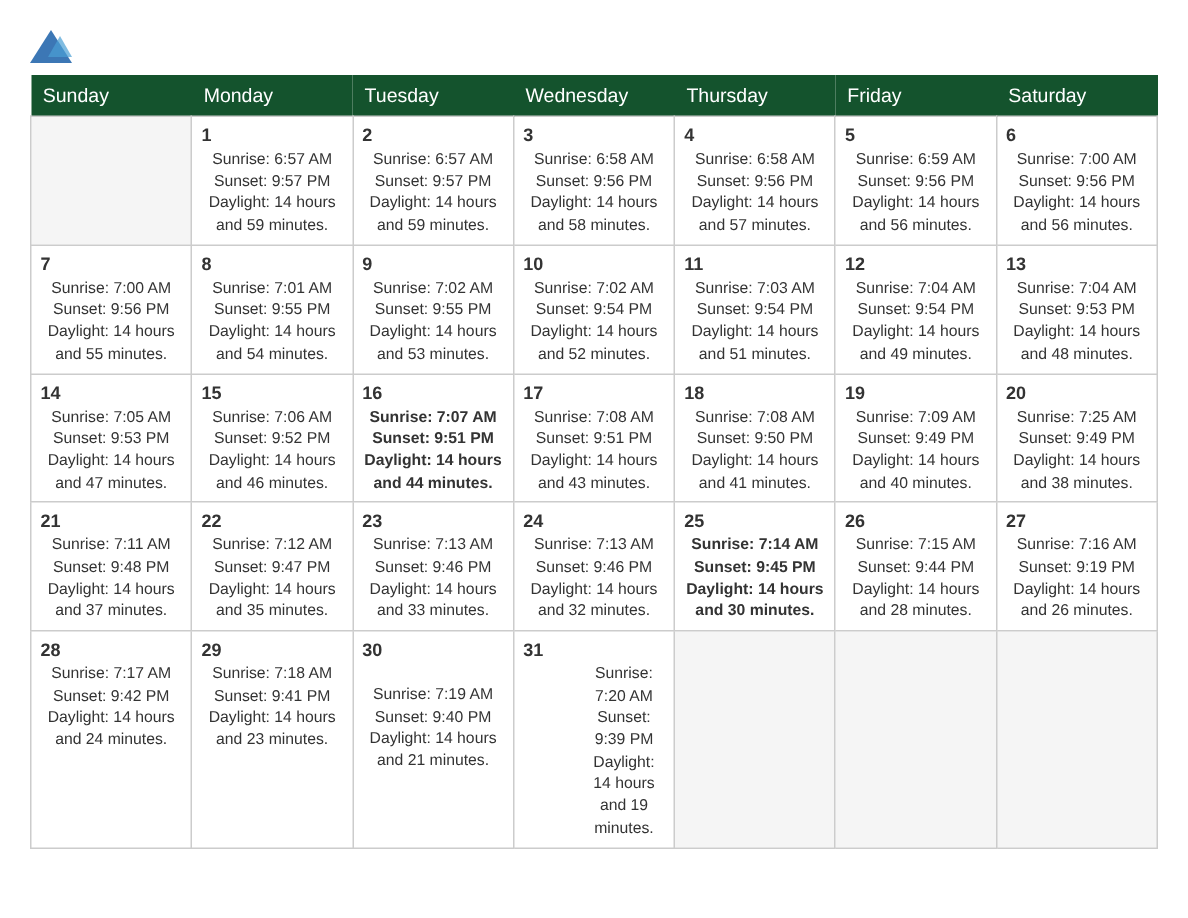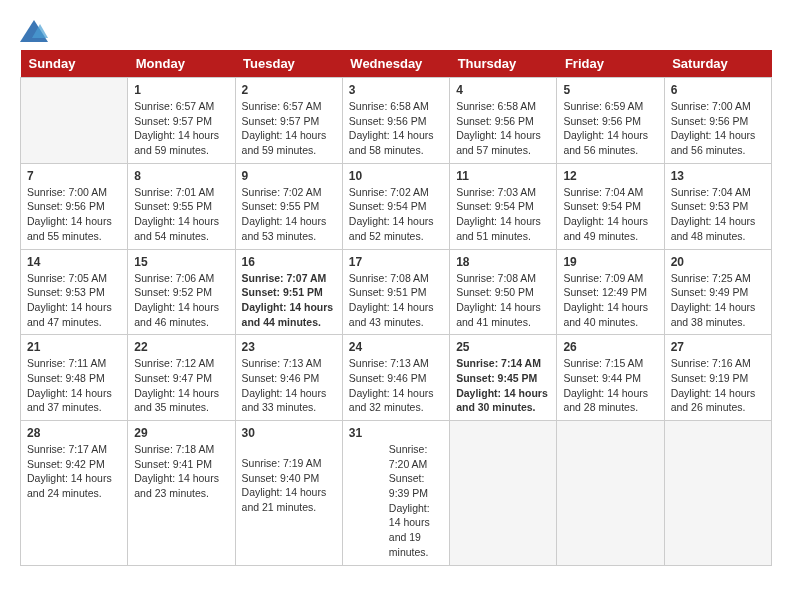--- a/index.html
+++ b/index.html
@@ -46,45 +46,46 @@
     .location-title {
       font-size: 15px;
       color: #333;
     }
     table {
       width: 100%;
       border-collapse: collapse;
       table-layout: fixed;
     }
     th {
-      background-color: #b91c1c;
+      background-color: #14532d;
       color: #fff;
       text-align: left;
       padding: 6px 8px;
       font-size: 13px;
-      font-weight: bold;
+      font-weight: normal;
     }
     td {
       border: 1px solid #ccc;
       vertical-align: top;
       padding: 5px 6px;
       font-size: 10.5px;
       color: #333;
       height: 80px;
     }
     td.empty {
       background: #f5f5f5;
     }
     .day-number {
       font-weight: bold;
       font-size: 12px;
       margin-bottom: 2px;
     }
     .day-info {
       line-height: 1.4;
+      text-align: center;
     }
   </style>
 </head>
 <body>
 
 <div class="header">
   <div class="logo">
     <svg class="logo-icon" viewBox="0 0 28 22" xmlns="http://www.w3.org/2000/svg">
       <polygon points="14,0 28,22 0,22" fill="#1a5fa8" opacity="0.85"></polygon>
       <polygon points="20,4 28,18 12,18" fill="#4a9fd4" opacity="0.7"></polygon>
@@ -241,21 +242,21 @@
         <td>
           <div class="day-number">18</div>
           <div class="day-info" style="white-space: pre-line;">Sunrise: 7:08 AM
 Sunset: 9:50 PM
 Daylight: 14 hours
 and 41 minutes.</div>
         </td>
         <td>
           <div class="day-number">19</div>
           <div class="day-info" style="white-space: pre-line;">Sunrise: 7:09 AM
-Sunset: 12:49 PM
+Sunset: 9:49 PM
 Daylight: 14 hours
 and 40 minutes.</div>
         </td>
         <td>
           <div class="day-number">20</div>
           <div class="day-info" style="white-space: pre-line;">Sunrise: 7:25 AM
 Sunset: 9:49 PM
 Daylight: 14 hours
 and 38 minutes.</div>
         </td>

